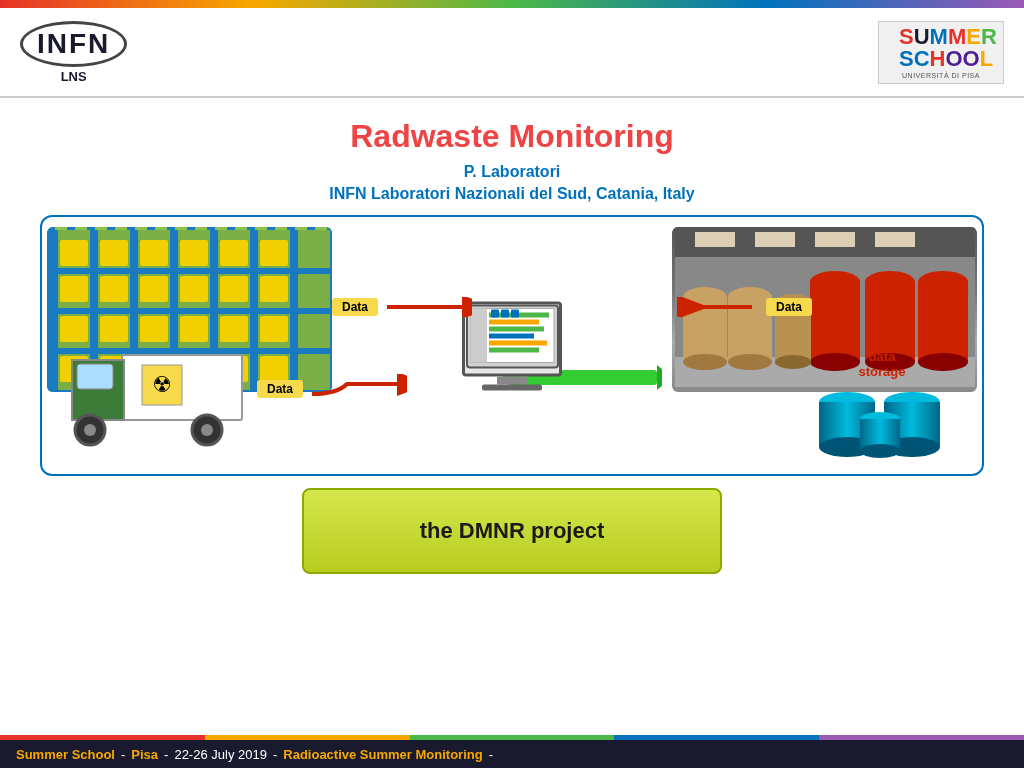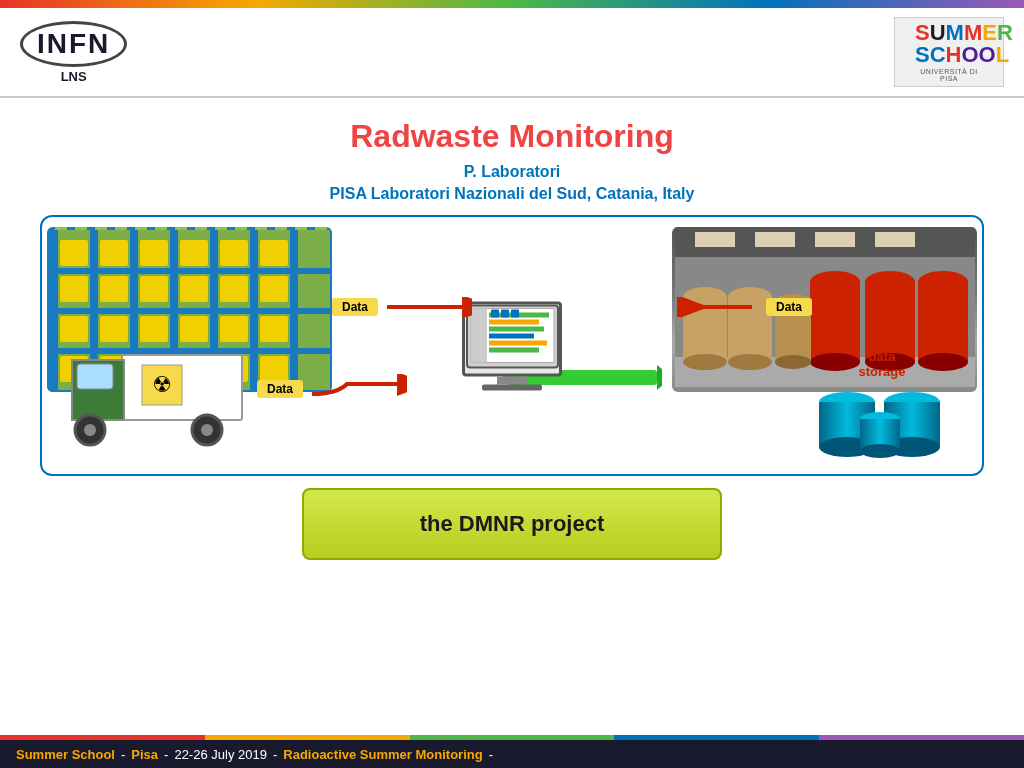--- a/index.html
+++ b/index.html
@@ -63,21 +63,21 @@
       display: flex;
       flex-direction: column;
       align-items: flex-end;
     }
 
     .summer-school-box {
       background: #f0f0f0;
       border: 1px solid #ccc;
       padding: 4px 20px;
       text-align: center;
-      width: 110px;
+      width: 126px;
     }
 
     .summer-text {
       font-size: 22px;
       font-weight: 900;
       line-height: 1;
     }
 
     .summer-s { color: #e63329; }
     .summer-u { color: #1a1a2e; }
@@ -230,21 +230,21 @@
     }
 
     
     .dmnr-box {
       margin: 12px auto;
       width: 420px;
       background: linear-gradient(180deg, #d4e84c 0%, #b8cc20 100%);
       border: 2px solid #8aaa00;
       border-radius: 8px;
       text-align: center;
-      padding: 21px;
+      padding: 28px;
     }
 
     .dmnr-text {
       font-size: 22px;
       font-weight: bold;
       color: #1a1a1a;
     }
 
     
     .bottom-bar {
@@ -337,21 +337,21 @@
         <span class="school-sc">SC</span><span class="school-h">H</span><span class="school-oo">OO</span><span class="school-l">L</span>
       </div>
       <div class="univ-text">UNIVERSITÀ DI PISA</div>
     </div>
   </div>
 </div>
 
 <div class="main-content">
   <h1 class="slide-title">Radwaste Monitoring</h1>
   <p class="author">P. Laboratori</p>
-  <p class="affiliation">PISA Laboratori Nazionali del Sud, Catania, Italy</p>
+  <p class="affiliation">INFN Laboratori Nazionali del Sud, Catania, Italy</p>
 
   <div class="diagram-box">
 
     <div class="photo photo-left">
       <div class="photo-left-inner">
 
         <svg width="280" height="160">
 
           <rect width="280" height="160" fill="#7BAE47"></rect>
 

